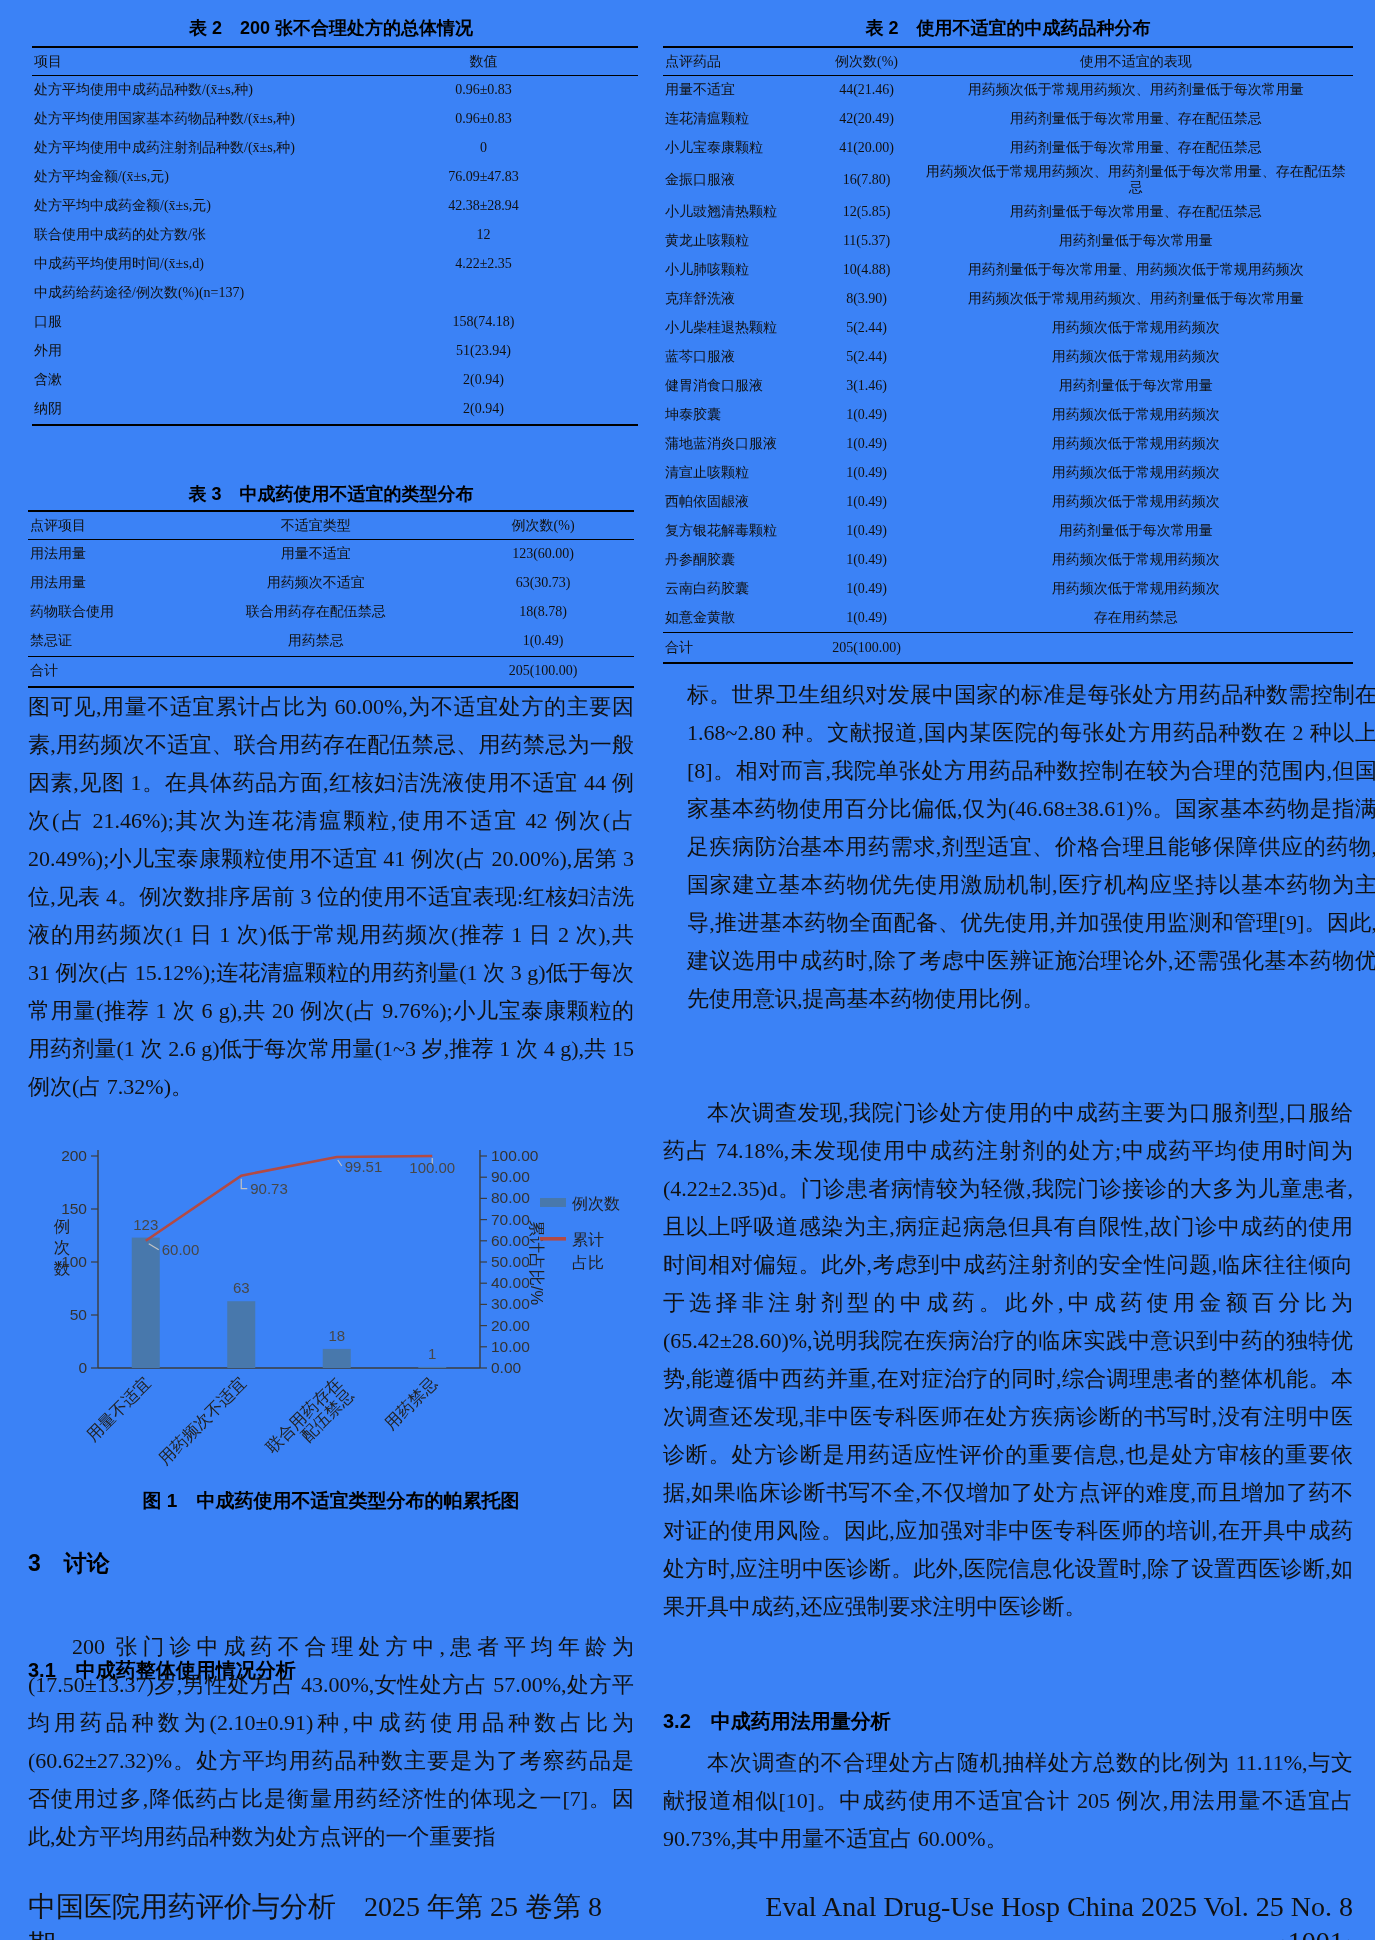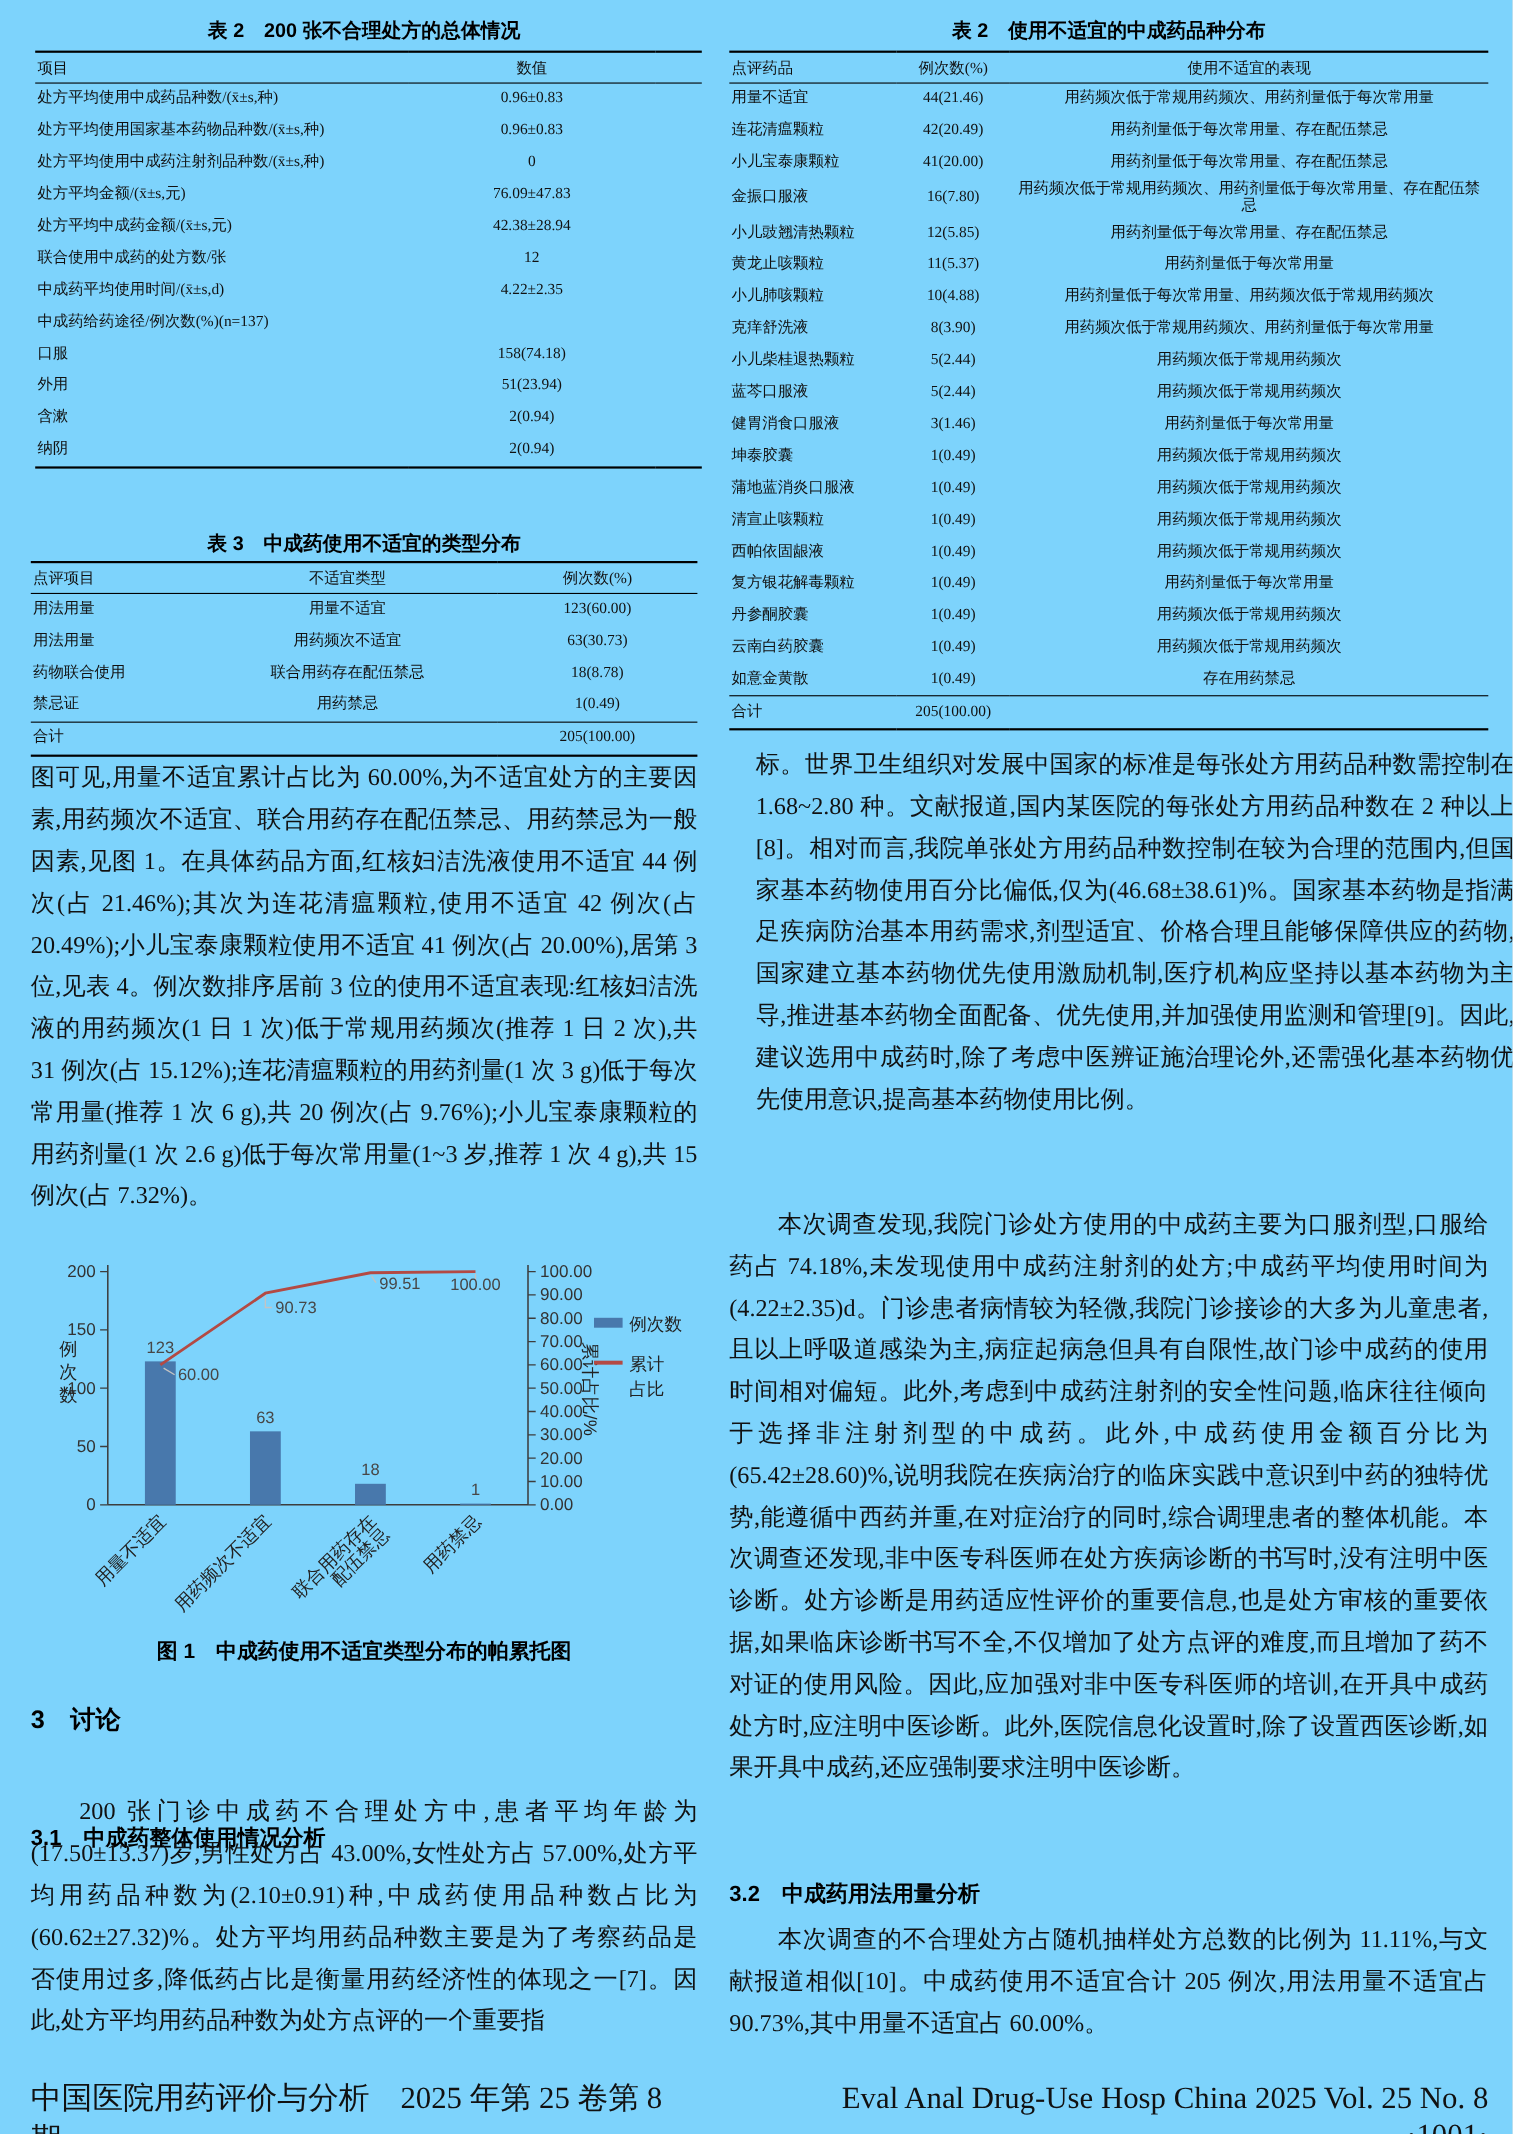--- a/index.html
+++ b/index.html
@@ -1,16 +1,16 @@
 <!DOCTYPE html>
 <html><head>
 <meta charset="utf-8">
 <style>
   html,body{margin:0;padding:0;background:#e8e8e8;}
-  .page{position:relative;width:1375px;height:1940px;background:#7dd3fc;overflow:hidden;
+  .page{position:relative;width:1375px;height:1940px;background:#3b82f6;overflow:hidden;
         font-family:"Liberation Serif",serif;color:#141414;}
   .abs{position:absolute;}
   .tbl-title{font:bold 18px "Liberation Sans",sans-serif;text-align:center;color:#000;}
   table{width:100%;border-collapse:collapse;table-layout:fixed;
         font:14px "Liberation Serif",serif;color:#111;}
   .tbl{border-top:2.4px solid #000;border-bottom:2.4px solid #000;}
   .tbl th{font-weight:normal;border-bottom:1.1px solid #000;height:27px;padding:0 2px;}
   .tbl td{height:27px;padding:1px 2px;vertical-align:middle;line-height:1.15;}
   .al{text-align:left;} .ac{text-align:center;}
   .ind{padding-left:30px;}

